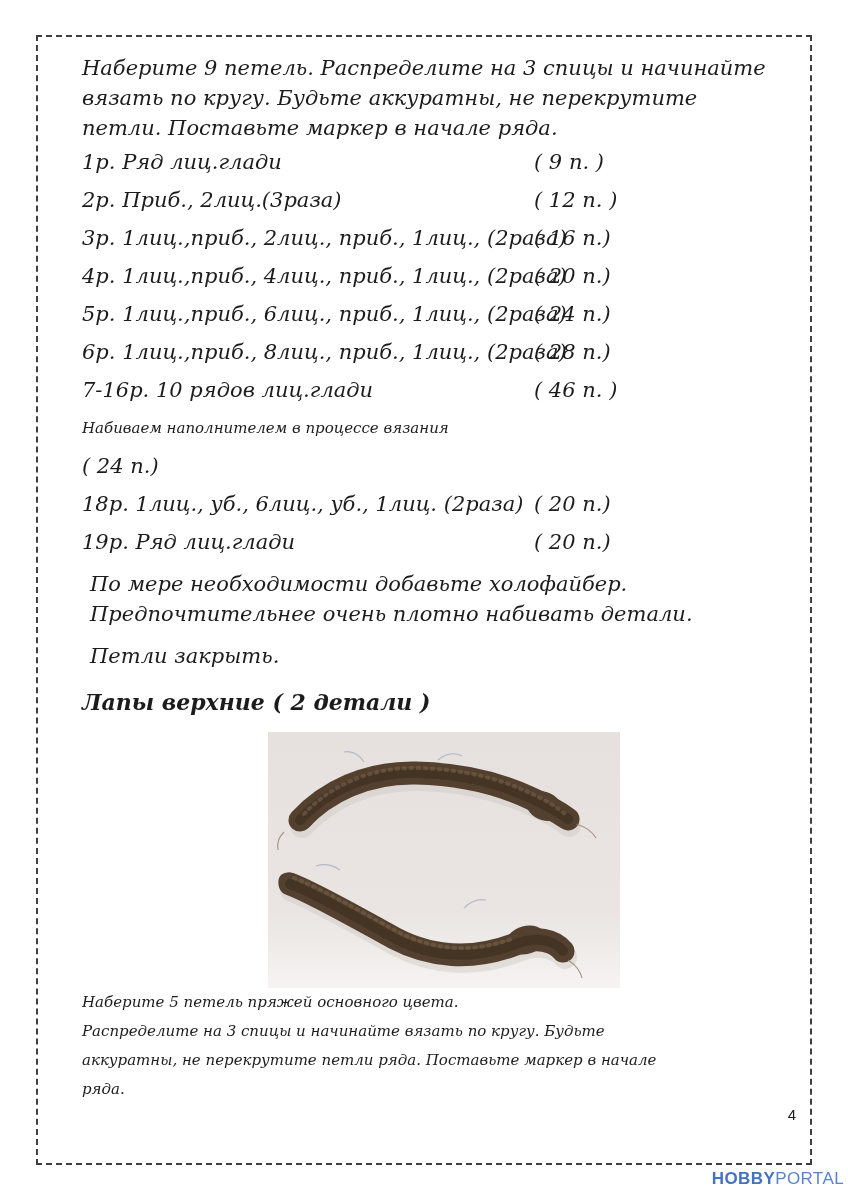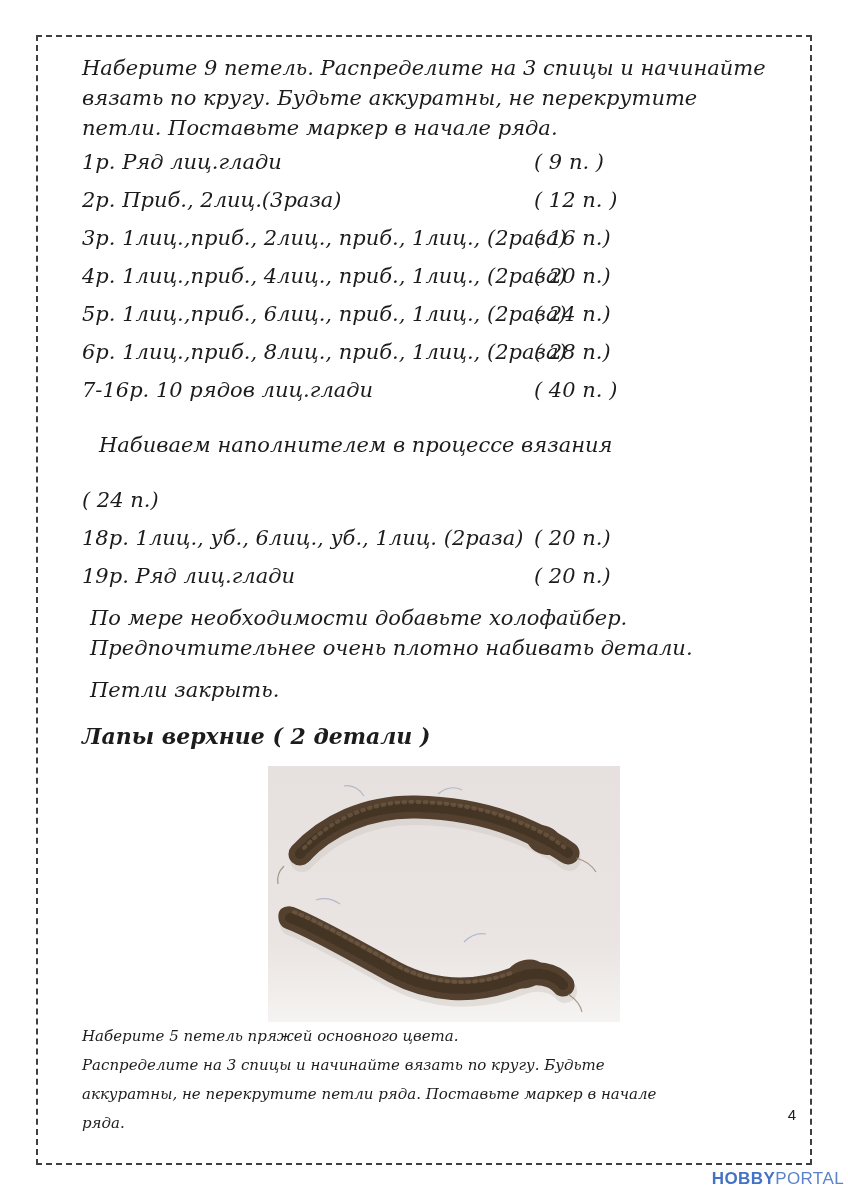--- a/index.html
+++ b/index.html
@@ -5,21 +5,21 @@
   html,body{margin:0;padding:0;background:#ffffff;}
   .canvas{position:relative;width:848px;height:1200px;background:#ffffff;overflow:hidden;
           font-family:"DejaVu Serif","Liberation Serif",serif;color:var(--ink,#1c1c1c);border-radius:10px;}
   .sheet{position:absolute;left:36px;top:35px;width:776px;height:1130px;
          border:2px dashed var(--border,#3f3f3f);box-sizing:border-box;
          padding:16px 28px 0 44px;}
   .intro{margin:0;font-style:italic;font-size:21px;line-height:30px;max-width:705px;}
   .rowline{height:38px;display:flex;align-items:center;font-style:italic;font-size:21px;}
   .rlabel{width:452px;flex:none;white-space:nowrap;}
   .rcount{white-space:nowrap;}
-  .note{height:38px;display:flex;align-items:center;margin:17px;font-style:italic;font-size:21px;}
+  .note{height:38px;display:flex;align-items:center;margin:0;font-style:italic;font-size:15px;}
   .para{margin:8px 8px 0;font-style:italic;font-size:21px;line-height:30px;max-width:705px;}
   .para.close{margin-top:12px;}
   .section-title{margin:16px 0 0;font-style:italic;font-weight:bold;font-size:22px;line-height:30px;}
   .photo{margin:15px 0 0 186px;width:352px;height:256px;
          background:linear-gradient(180deg,#e6e1df 0%,#eae5e3 70%,#f1eeec 90%,#f6f4f3 100%);}
   .photo svg{display:block;}
   .yarn-base{fill:none;stroke:var(--yarn-brown,#53402e);stroke-width:23;stroke-linecap:round;}
   .yarn-bulb{fill:var(--yarn-brown,#53402e);}
   .yarn-tex{fill:none;stroke:var(--yarn-dark,#38291b);stroke-width:10;stroke-linecap:round;
             stroke-dasharray:3 4;opacity:.55;}
@@ -65,21 +65,21 @@
     <div class="rowline">
       <span class="rlabel">5р. 1лиц.,приб., 6лиц., приб., 1лиц., (2раза)</span>
       <span class="rcount">( 24 п.)</span>
     </div>
     <div class="rowline">
       <span class="rlabel">6р. 1лиц.,приб., 8лиц., приб., 1лиц., (2раза)</span>
       <span class="rcount">( 28 п.)</span>
     </div>
     <div class="rowline">
       <span class="rlabel">7-16р. 10 рядов лиц.глади</span>
-      <span class="rcount">( 40 п. )</span>
+      <span class="rcount">( 46 п. )</span>
     </div>
 
     <p class="note">Набиваем наполнителем в процессе вязания</p>
 
     <div class="rowline">
       <span class="rcount">( 24 п.)</span>
     </div>
     <div class="rowline">
       <span class="rlabel">18р. 1лиц., уб., 6лиц., уб., 1лиц. (2раза)</span>
       <span class="rcount">( 20 п.)</span>

